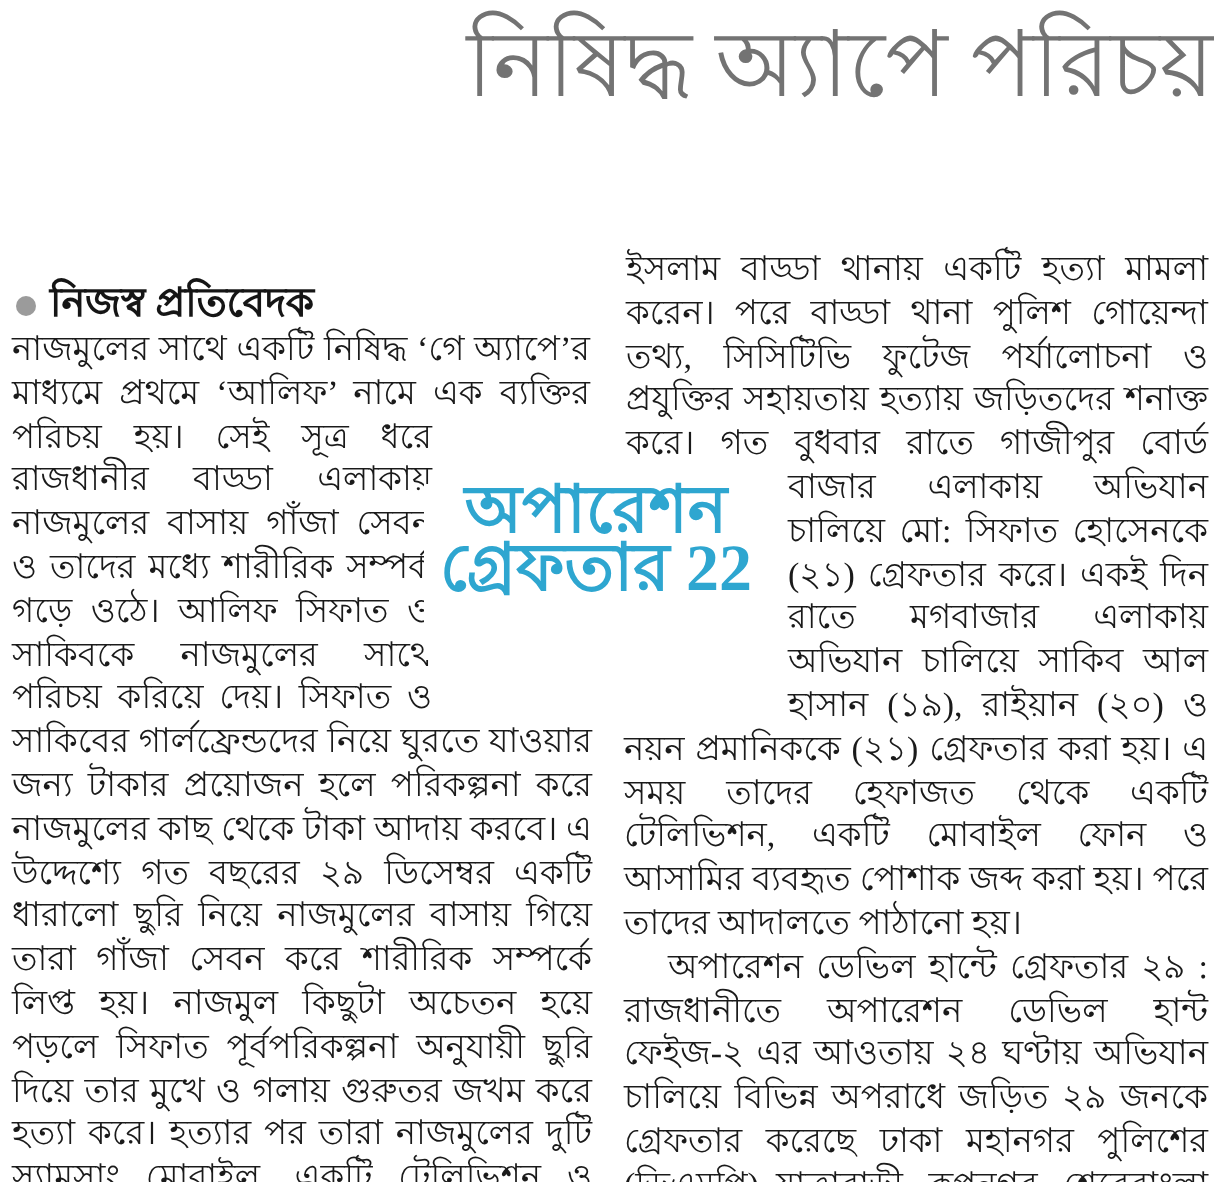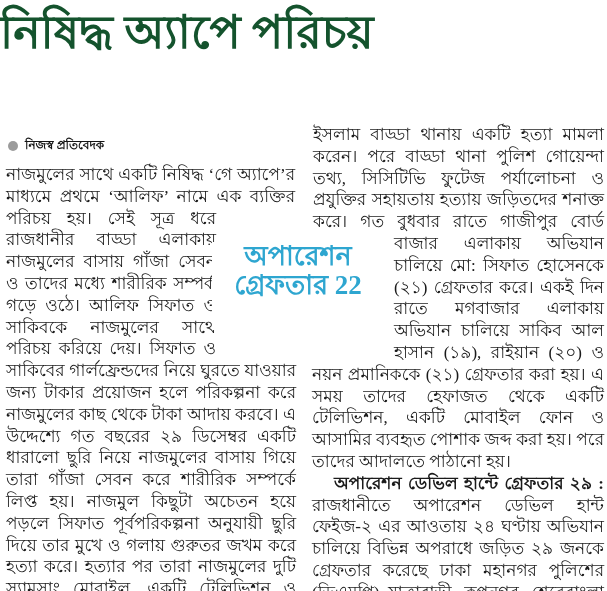--- a/index.html
+++ b/index.html
@@ -13,37 +13,37 @@
     font-family: "Liberation Serif", "DejaVu Serif", serif;
     color: #1a1a1a;
   }
 
   
   .headline {
     position: absolute;
     top: 6px;
     left: 0;
     width: 100%;
-    text-align: left;
+    text-align: right;
     font-size: 46px;
     line-height: 53px;
-    font-weight: 700;
-    color: #14532d;
+    font-weight: 400;
+    color: #737373;
     letter-spacing: 0px;
   }
 
   
   .byline {
     position: absolute;
     left: 8px;
     top: 136px;
     display: flex;
     align-items: center;
     gap: 7px;
-    font-size: 12px;
+    font-size: 20px;
     font-weight: bold;
     color: #151515;
   }
   .byline-dot {
     width: 10px;
     height: 10px;
     border-radius: 50%;
     background: #9b9b9b;
     display: inline-block;
   }
@@ -60,32 +60,32 @@
   .col-right { left: 312px; top: 124px; width: 292px; }
 
   
   .sp-left-a  { float: right; width: 1px;  height: 64px; }
   .sp-left-b  { float: right; clear: right; width: 80px; height: 126px; }
   .sp-right-a { float: left;  width: 1px;  height: 110px; }
   .sp-right-b { float: left;  clear: left; width: 82px; height: 126px; }
 
   .indent { text-indent: 22px; }
 
-  .lead-bold { font-weight: bold; margin-top: 40px; }
+  .lead-bold { font-weight: normal; margin-top: 40px; }
 
   
   .pull-quote {
     position: absolute;
     left: 212px;
     top: 242px;
     width: 172px;
     height: 88px;
     background: #ffffff;
     text-align: center;
-    font-size: 27px;
+    font-size: 33px;
     line-height: 29px;
     font-weight: bold;
     z-index: 5;
   }
   .pull-quote div { white-space: nowrap; }
 </style>
 </head>
 <body>
 
 <div class="page">

